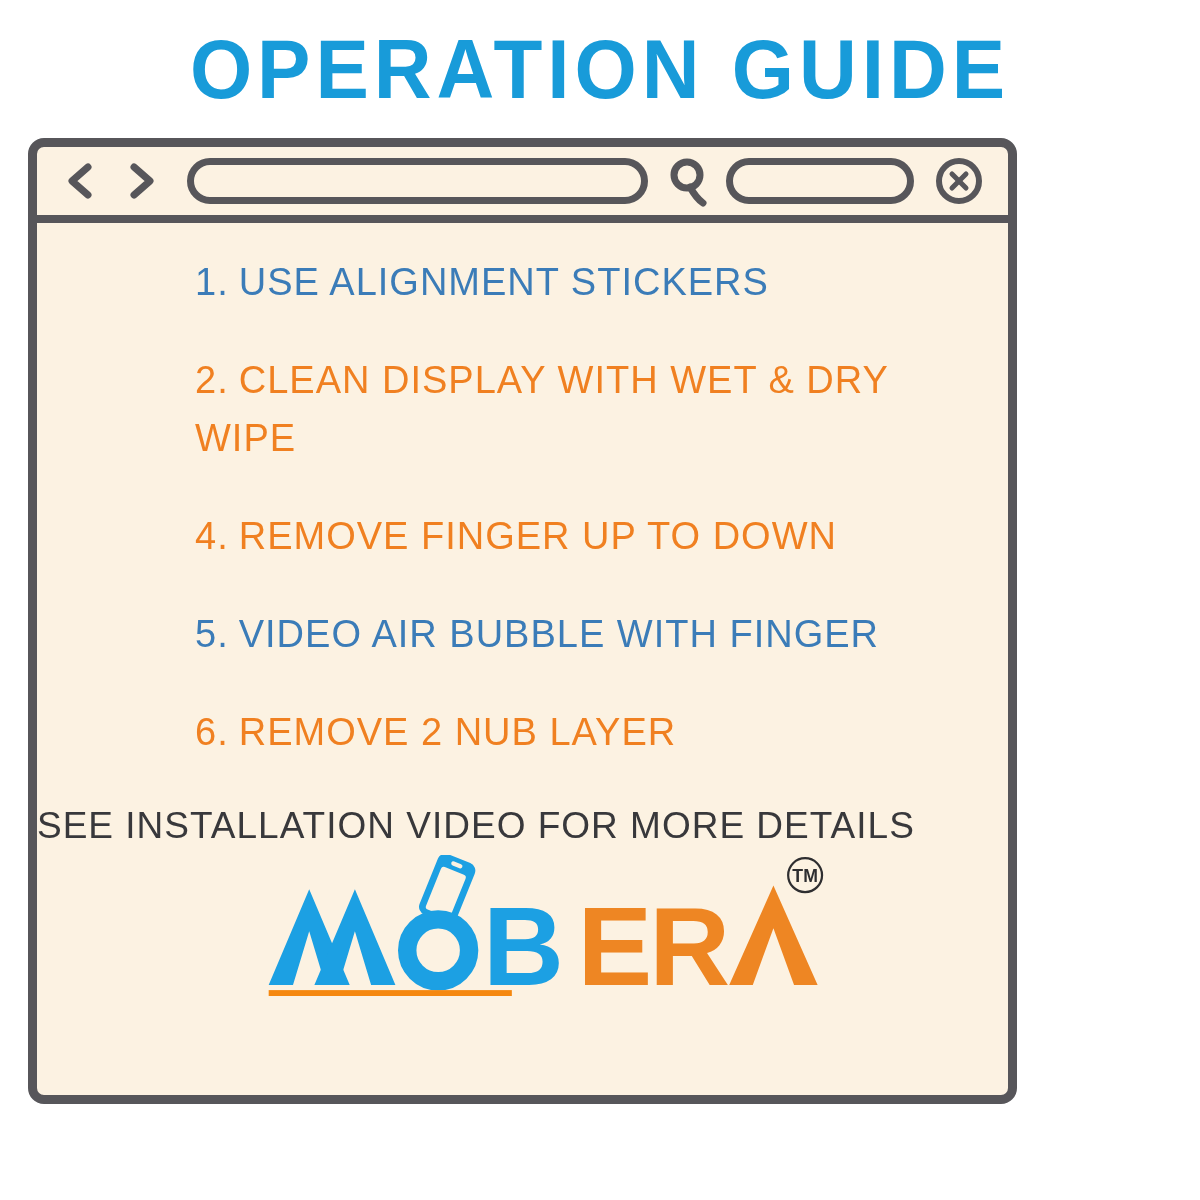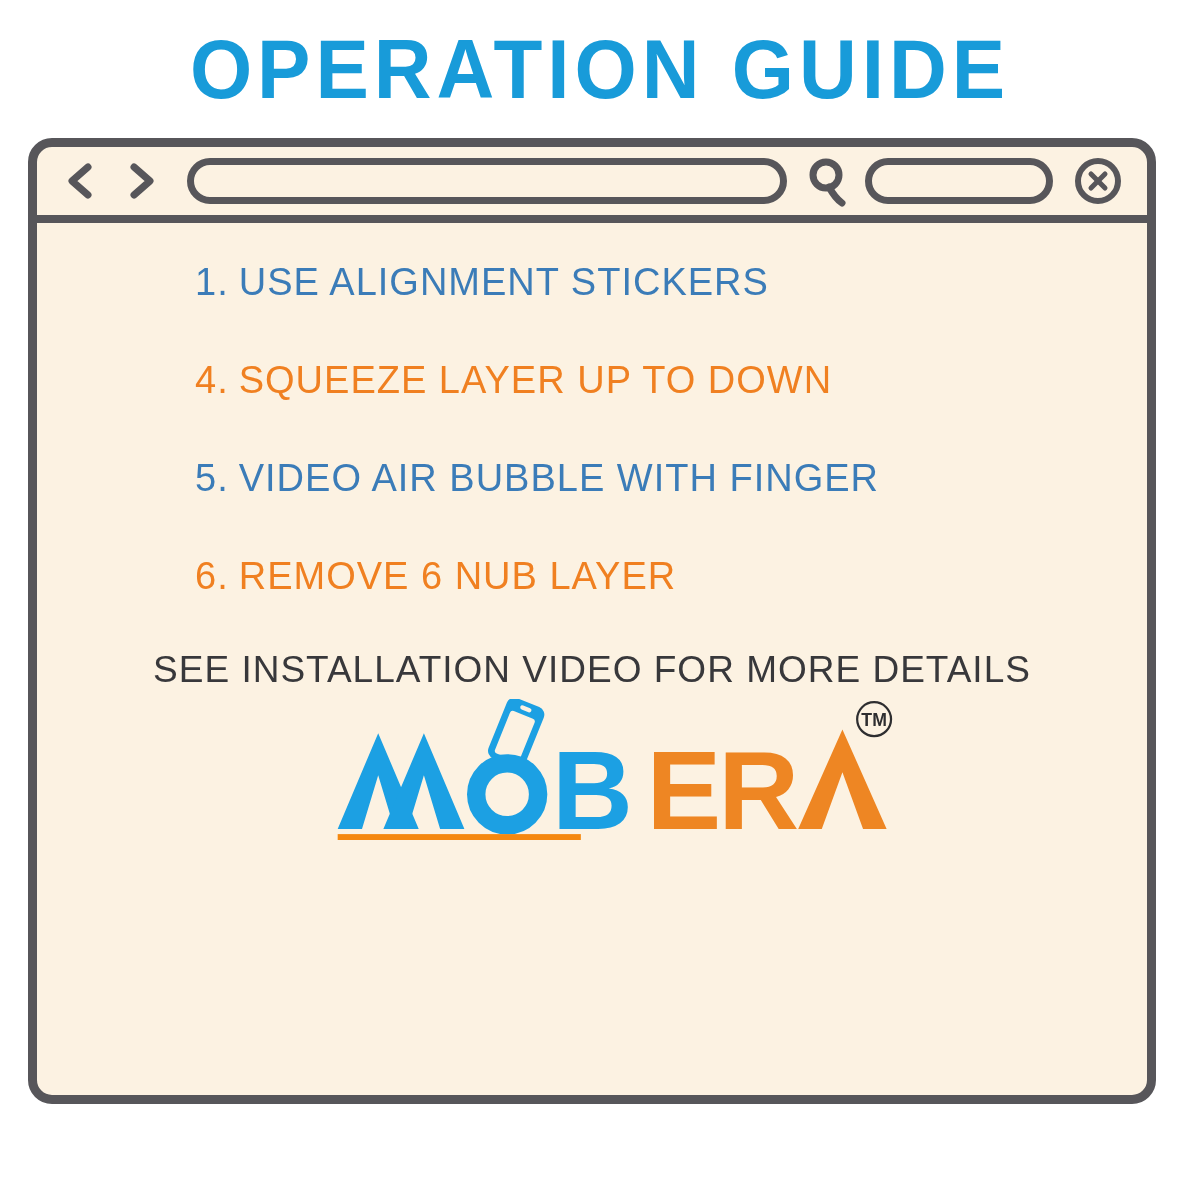--- a/index.html
+++ b/index.html
@@ -11,25 +11,25 @@
   
   .page-title{
     position:absolute;top:24px;left:0;width:100%;
     text-align:center;
     font-size:80px;font-weight:bold;letter-spacing:5px;
     color:#189bd9;
     transform:scaleY(1.05);
   }
   
   .window{
-    position:absolute;left:28px;top:138px;width:1128px;height:966px;
+    position:absolute;left:28px;top:138px;width:989px;height:966px;
     box-sizing:border-box;
     background:#fcf2e2;
     border:9px solid #57565a;
-    border-radius:24px;
+    border-radius:16px;
   }
   .toolbar{
     height:76px;
     box-sizing:border-box;
     border-bottom:8px solid #57565a;
     display:flex;align-items:center;
     padding:0 26px 0 24px;
   }
   .nav-chev{width:30px;height:38px;flex:0 0 auto;display:block;}
   .back{margin-left:4px;}
@@ -59,21 +59,21 @@
   .steps li{
     font-size:38px;line-height:58px;letter-spacing:1px;
     margin:0 0 40px 0;max-width:890px;
     font-stretch:condensed;
   }
   .c-blue{color:#3b7cb8;}
   .c-orange{color:#f08021;}
   .step-num{margin-right:10px;}
   
   .see-note{
-    text-align:center;
+    text-align:left;
     font-size:37px;letter-spacing:1px;line-height:50px;
     color:#38383b;
     margin-top:12px;
   }
   .brand-wrap{
     width:560px;margin:4px auto 0;
     transform:translateX(22px);
   }
   .brand-svg{display:block;width:560px;height:142px;}
 </style>
@@ -104,27 +104,30 @@
       </svg>
     </div>
   </div>
 
   <div class="content">
     <ul class="steps">
       <li class="c-blue">
         <span class="step-num">1.</span><span>USE ALIGNMENT STICKERS</span>
       </li>
       <li class="c-orange">
-        <span class="step-num">4.</span><span>SQUEEZE LAYER UP TO DOWN</span>
+        <span class="step-num">2.</span><span>CLEAN DISPLAY WITH WET &amp; DRY WIPE</span>
+      </li>
+      <li class="c-orange">
+        <span class="step-num">4.</span><span>REMOVE FINGER UP TO DOWN</span>
       </li>
       <li class="c-blue">
         <span class="step-num">5.</span><span>VIDEO AIR BUBBLE WITH FINGER</span>
       </li>
       <li class="c-orange">
-        <span class="step-num">6.</span><span>REMOVE 6 NUB LAYER</span>
+        <span class="step-num">6.</span><span>REMOVE 2 NUB LAYER</span>
       </li>
     </ul>
   </div>
 
   <div class="see-note">SEE INSTALLATION VIDEO FOR MORE DETAILS</div>
 
   <div class="brand-wrap">
     <svg class="brand-svg" viewBox="0 -10 760 190">
 
       <path fill="#1ca0e3" fill-rule="evenodd" d="M5 165 L60 35 L115 165 Z M38 165 L60 92 L82 165 Z"></path>

